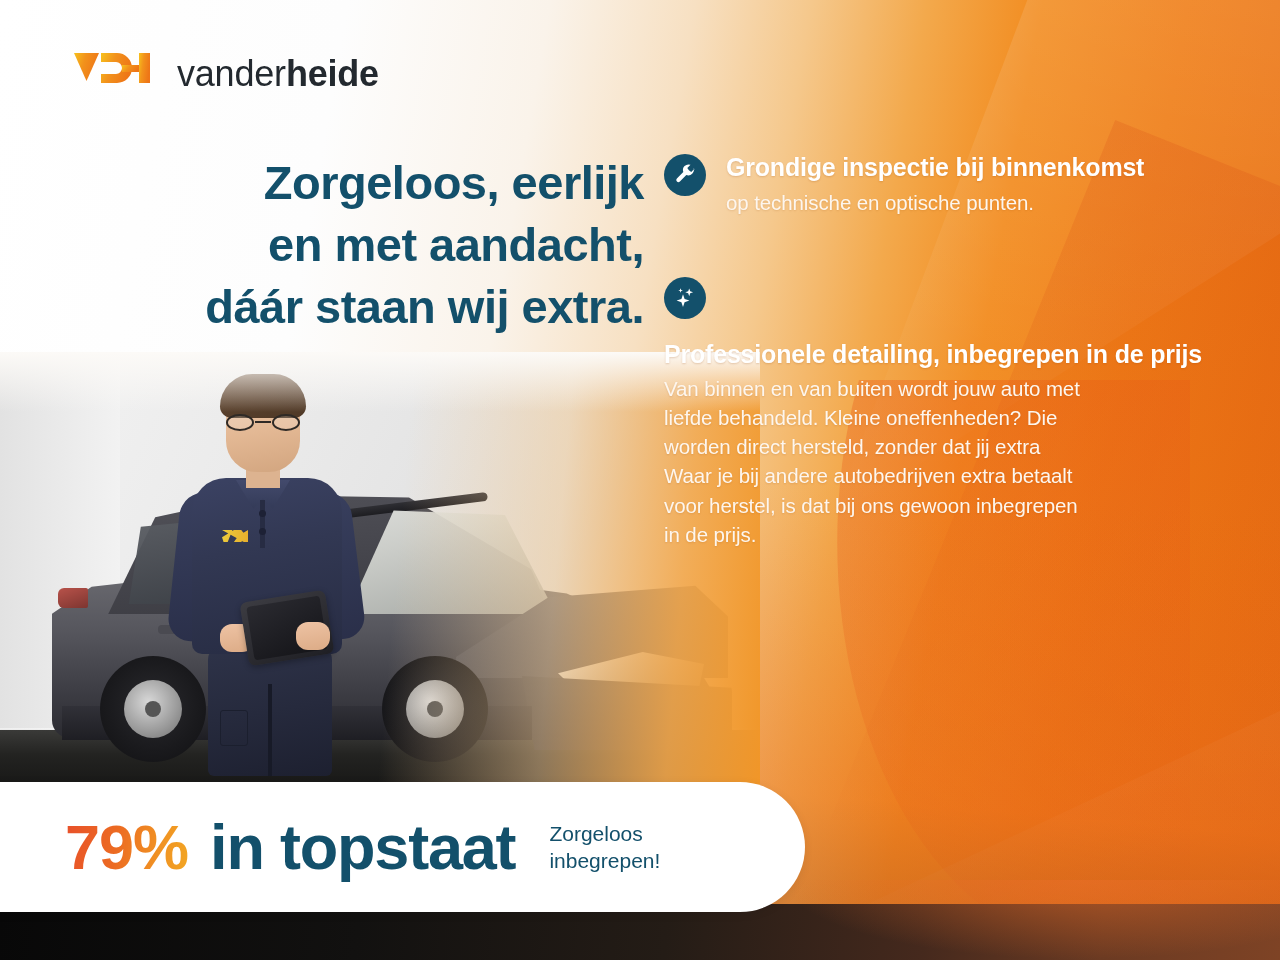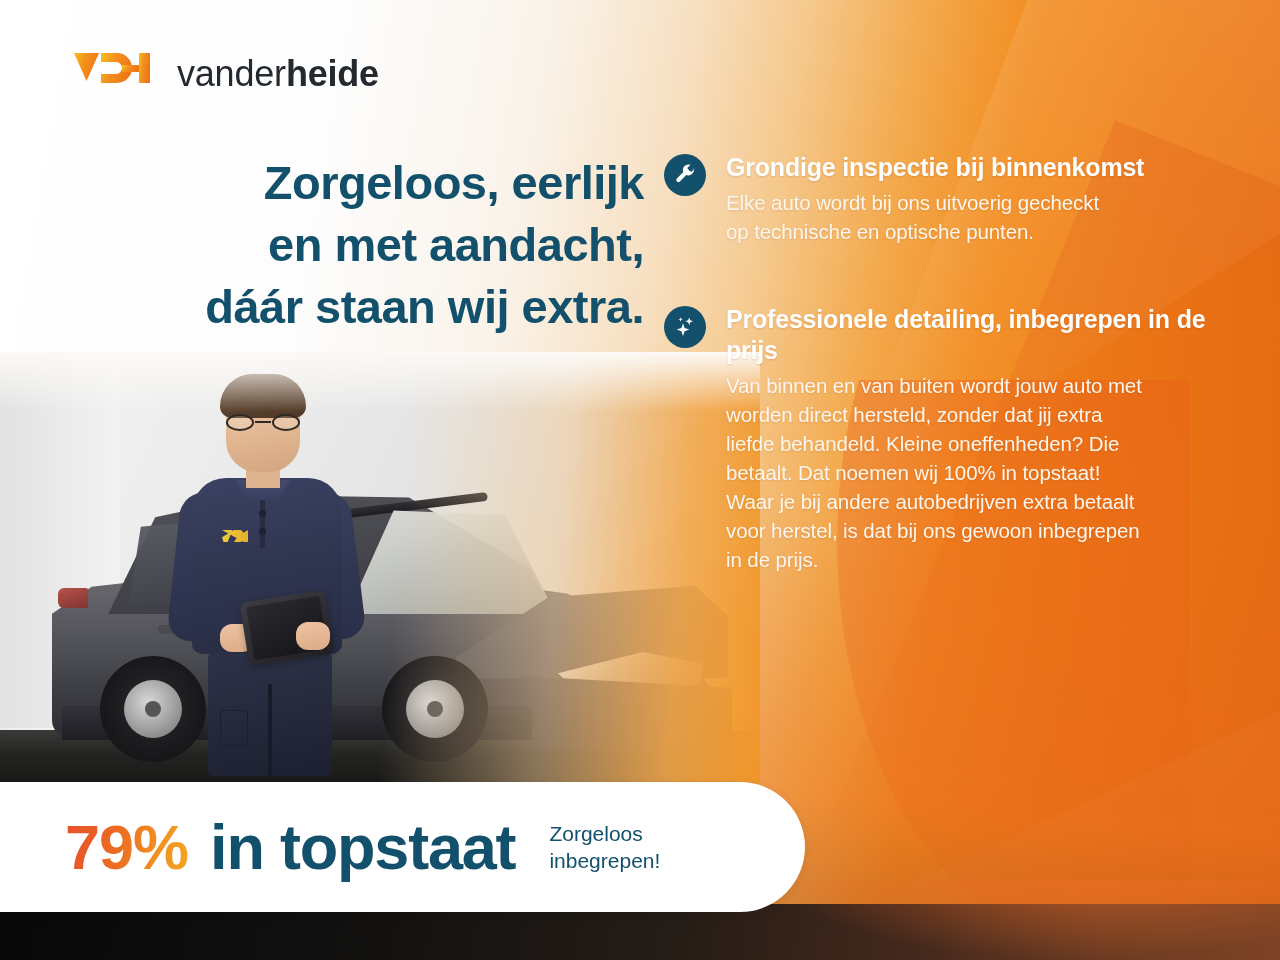--- a/index.html
+++ b/index.html
@@ -329,21 +329,21 @@
     line-height: 1.32;
     letter-spacing: -0.5px;
   }
   .headline .hl-line { display: block; white-space: nowrap; text-align: right; }
 
   
   .features {
     position: absolute; left: 664px; top: 152px; width: 556px;
   }
   .feature { display: flex; gap: 20px; }
-  .feature + .feature { margin-top: 58px; }
+  .feature + .feature { margin-top: 58px; flex-direction: column; }
   .feat-icon {
     flex: 0 0 auto;
     width: 42px; height: 42px; border-radius: 50%;
     background: #13506b;
     display: flex; align-items: center; justify-content: center;
     margin-top: 2px;
   }
   .feat-icon svg { display: block; }
   .feat-body { flex: 1 1 auto; }
   .feat-title {
@@ -513,44 +513,42 @@
       <div class="feat-icon">
         <svg width="24" height="24" viewBox="0 0 24 24">
           <path d="M20.1 4.6a5.6 5.6 0 0 1-7.2 7.2l-6.4 6.4a2.1 2.1 0 1 1-3-3l6.4-6.4A5.6 5.6 0 0 1 17.1 1.6l-3.2 3.2 1.6 2.3 2.3 1.6 3.2-3.2c.05.37.09.73.1 1.1z" fill="#ffffff" transform="translate(0.4,0.2)"></path>
         </svg>
       </div>
       <div class="feat-body">
         <div class="feat-title">
           <span class="ln">Grondige inspectie bij binnenkomst</span>
         </div>
         <div class="feat-desc">
-          <span class="ln">Elke auto wordt bij ons uitvoerig gecheckt</span>
           <span class="ln">op technische en optische punten.</span>
         </div>
       </div>
     </div>
 
     <div class="feature">
       <div class="feat-icon">
         <svg width="24" height="24" viewBox="0 0 24 24">
           <path d="M10 8.2 11.6 13 16.4 14.6 11.6 16.2 10 21 8.4 16.2 3.6 14.6 8.4 13Z" fill="#ffffff"></path>
           <path d="M16.2 2.4 17.2 5.3 20.1 6.3 17.2 7.3 16.2 10.2 15.2 7.3 12.3 6.3 15.2 5.3Z" fill="#ffffff"></path>
           <path d="M7.6 2.2 8.2 3.9 9.9 4.5 8.2 5.1 7.6 6.8 7 5.1 5.3 4.5 7 3.9Z" fill="#ffffff"></path>
         </svg>
       </div>
       <div class="feat-body">
         <div class="feat-title">
           <span class="ln">Professionele detailing,</span>
           <span class="ln">inbegrepen in de prijs</span>
         </div>
         <div class="feat-desc">
           <span class="ln">Van binnen en van buiten wordt jouw auto met</span>
+          <span class="ln">liefde behandeld. Kleine oneffenheden? Die</span>
           <span class="ln">worden direct hersteld, zonder dat jij extra</span>
-          <span class="ln">liefde behandeld. Kleine oneffenheden? Die</span>
-          <span class="ln">betaalt. Dat noemen wij 100% in topstaat!</span>
           <span class="ln">Waar je bij andere autobedrijven extra betaalt</span>
           <span class="ln">voor herstel, is dat bij ons gewoon inbegrepen</span>
           <span class="ln">in de prijs.</span>
         </div>
       </div>
     </div>
 
   </div>
 
   <div class="badge-banner">

